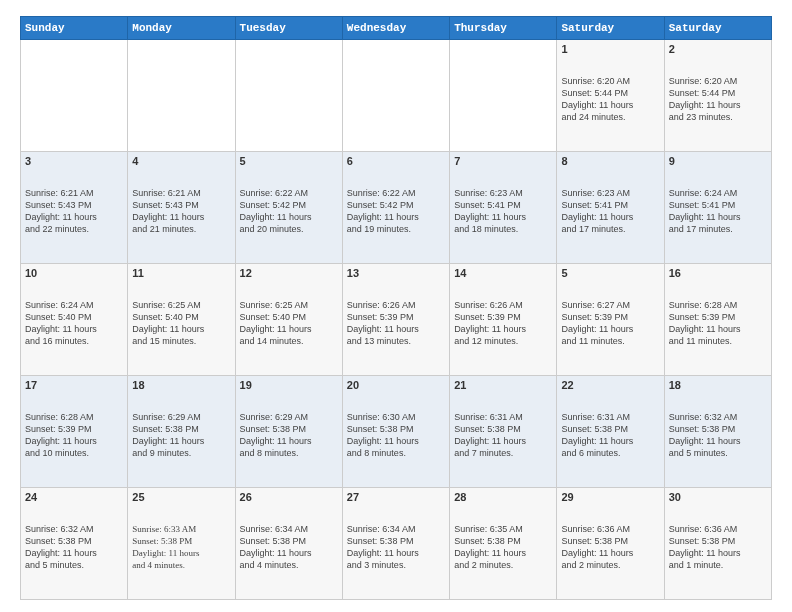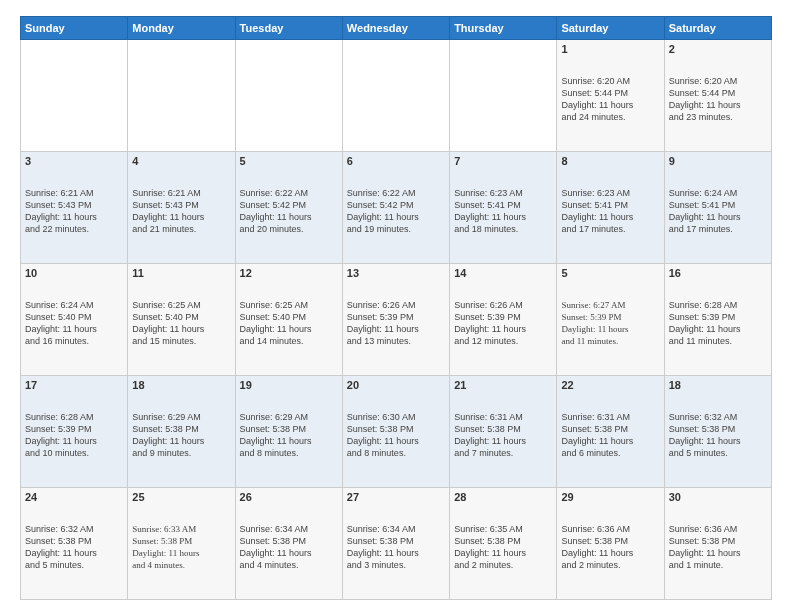--- a/index.html
+++ b/index.html
@@ -50,20 +50,21 @@
       table-layout: fixed;
     }
     .calendar thead tr th {
       background: #2a7ac7;
       color: #fff;
       font-size: 11px;
       font-weight: bold;
       padding: 5px 4px;
       border: 1px solid #1f65a8;
       text-align: left;
+      font-family: Liberation Mono, monospace;
     }
     .calendar tbody tr td {
       border: 1px solid #ccc;
       vertical-align: top;
       padding: 3px 4px;
       font-size: 9.5px;
       color: #333;
       height: 82px;
       background: #fff;
     }
@@ -210,21 +211,21 @@
           </td>
           <td>
             <span class="day-number">14</span>
             <div class="day-info" style="white-space: pre-line;">Sunrise: 6:26 AM
 Sunset: 5:39 PM
 Daylight: 11 hours
 and 12 minutes.</div>
           </td>
           <td>
             <span class="day-number">5</span>
-            <div class="day-info" style="white-space: pre-line; font-family: Liberation Serif, serif;">Sunrise: 6:27 AM
+            <div class="day-info" style="white-space: pre-line;">Sunrise: 6:27 AM
 Sunset: 5:39 PM
 Daylight: 11 hours
 and 11 minutes.</div>
           </td>
           <td>
             <span class="day-number">16</span>
             <div class="day-info" style="white-space: pre-line;">Sunrise: 6:28 AM
 Sunset: 5:39 PM
 Daylight: 11 hours
 and 11 minutes.</div>

